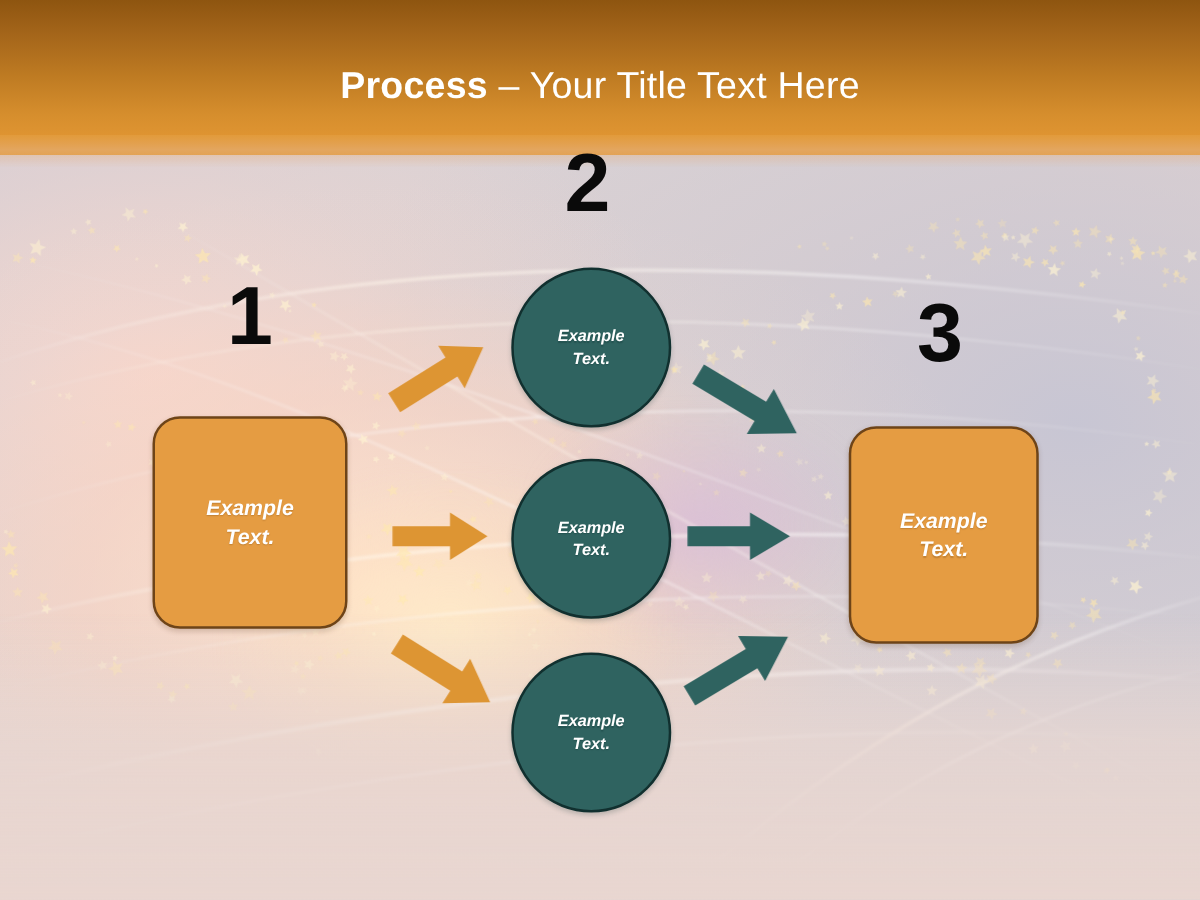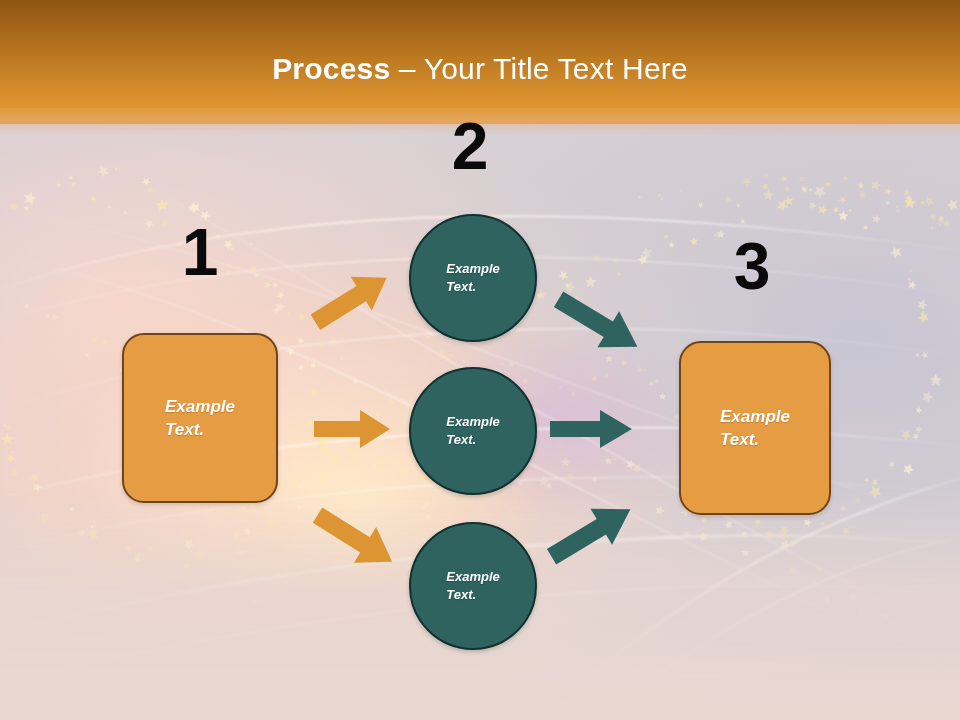--- a/index.html
+++ b/index.html
@@ -77,21 +77,21 @@
     border-radius:22px;
     display:flex; align-items:center; justify-content:center;
     box-shadow:0 2px 4px rgba(70,40,10,0.18);
   }
   #box-left  { left:122px; top:333px; width:156px; height:170px; }
   #box-right { left:679px; top:341px; width:152px; height:174px; }
 
   .box-text, .circle-text {
     color:#ffffff;
     font-style:italic; font-weight:bold;
-    text-align:left; line-height:1.38;
+    text-align:center; line-height:1.38;
     text-shadow:0 1px 1px rgba(90,50,10,0.25);
   }
   .box-text { font-size:17px; }
 
   
   .circle {
     position:absolute;
     width:128px; height:128px;
     border-radius:50%;
     background:#2f6360;

